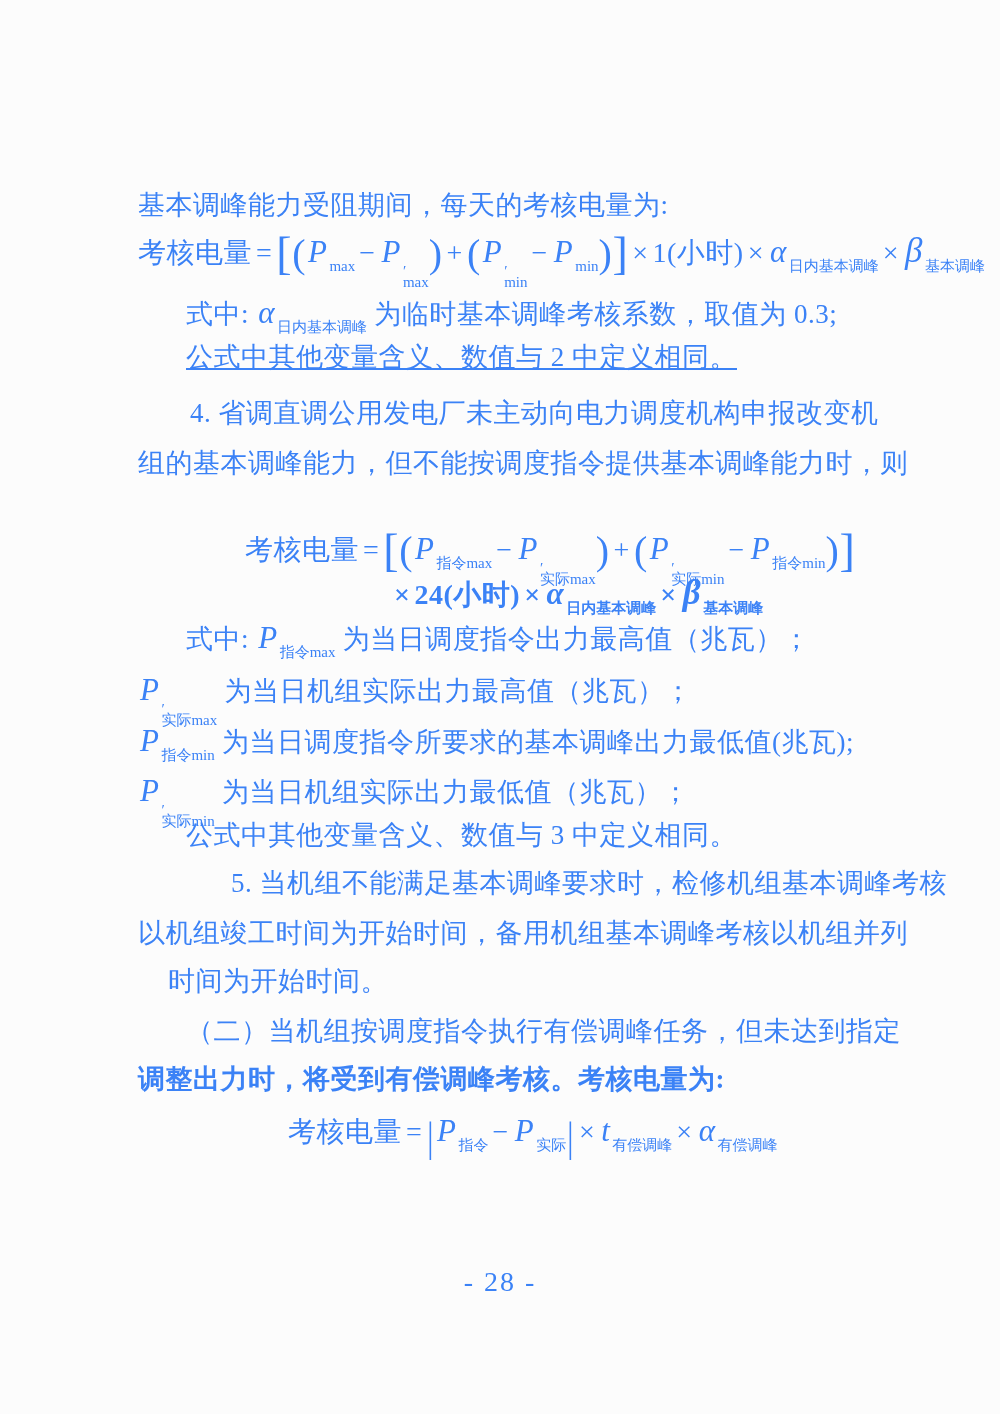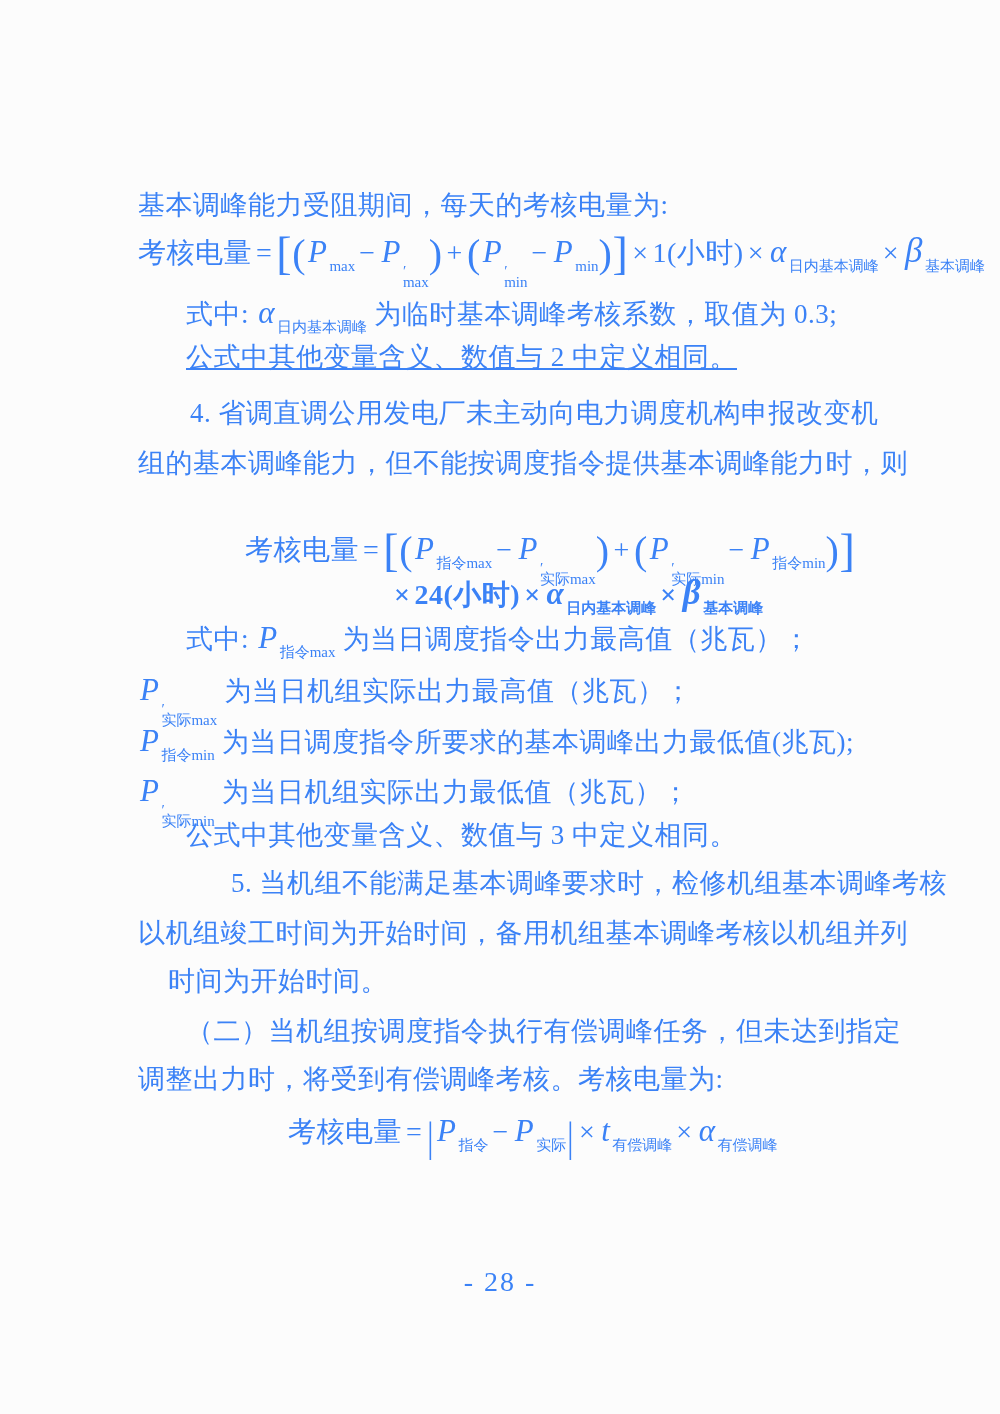--- a/index.html
+++ b/index.html
@@ -51,21 +51,21 @@
   .l9 {top:568px;left:390px;font-weight:bold;}
   .l10{top:613px;left:186px;}
   .l11{top:665px;left:138px;}
   .l12{top:716px;left:138px;}
   .l13{top:766px;left:138px;}
   .l14{top:810px;left:186px;}
   .l15{top:858px;left:190px;margin-left:41px;}
   .l16{top:908px;left:138px;}
   .l17{top:956px;left:138px;margin-left:30px;}
   .l18{top:1006px;left:186px;}
-  .l19{top:1054px;left:138px;}
+  .l19{top:1054px;left:138px;font-weight:bold;}
   .l20{top:1106px;left:288px;}
   .l21{top:1164px;left:186px;}
   .pagenum{
     position:absolute;top:1262px;left:0;width:1000px;
     text-align:center;font-size:28px;line-height:40px;
     letter-spacing:2px;
   }
 </style>
 </head>
 <body>

